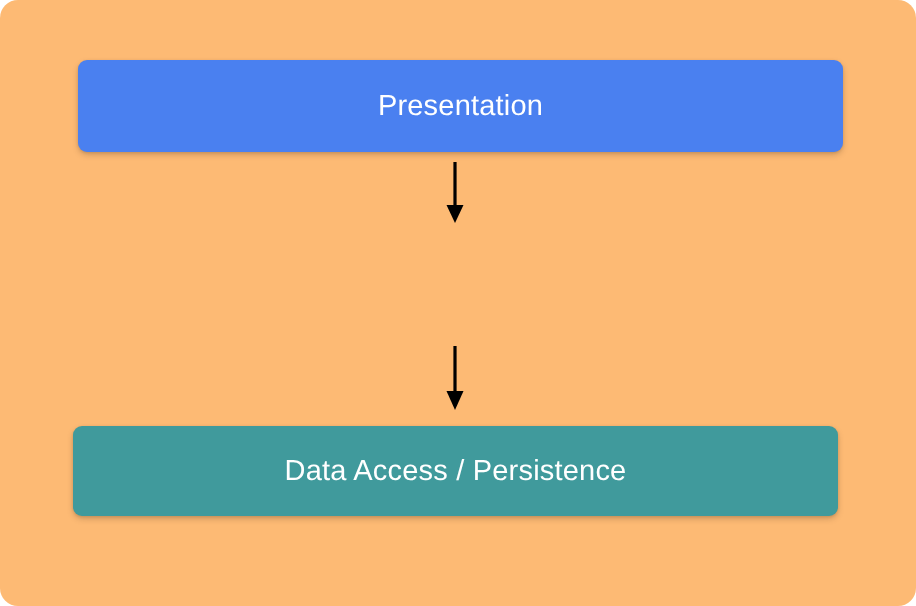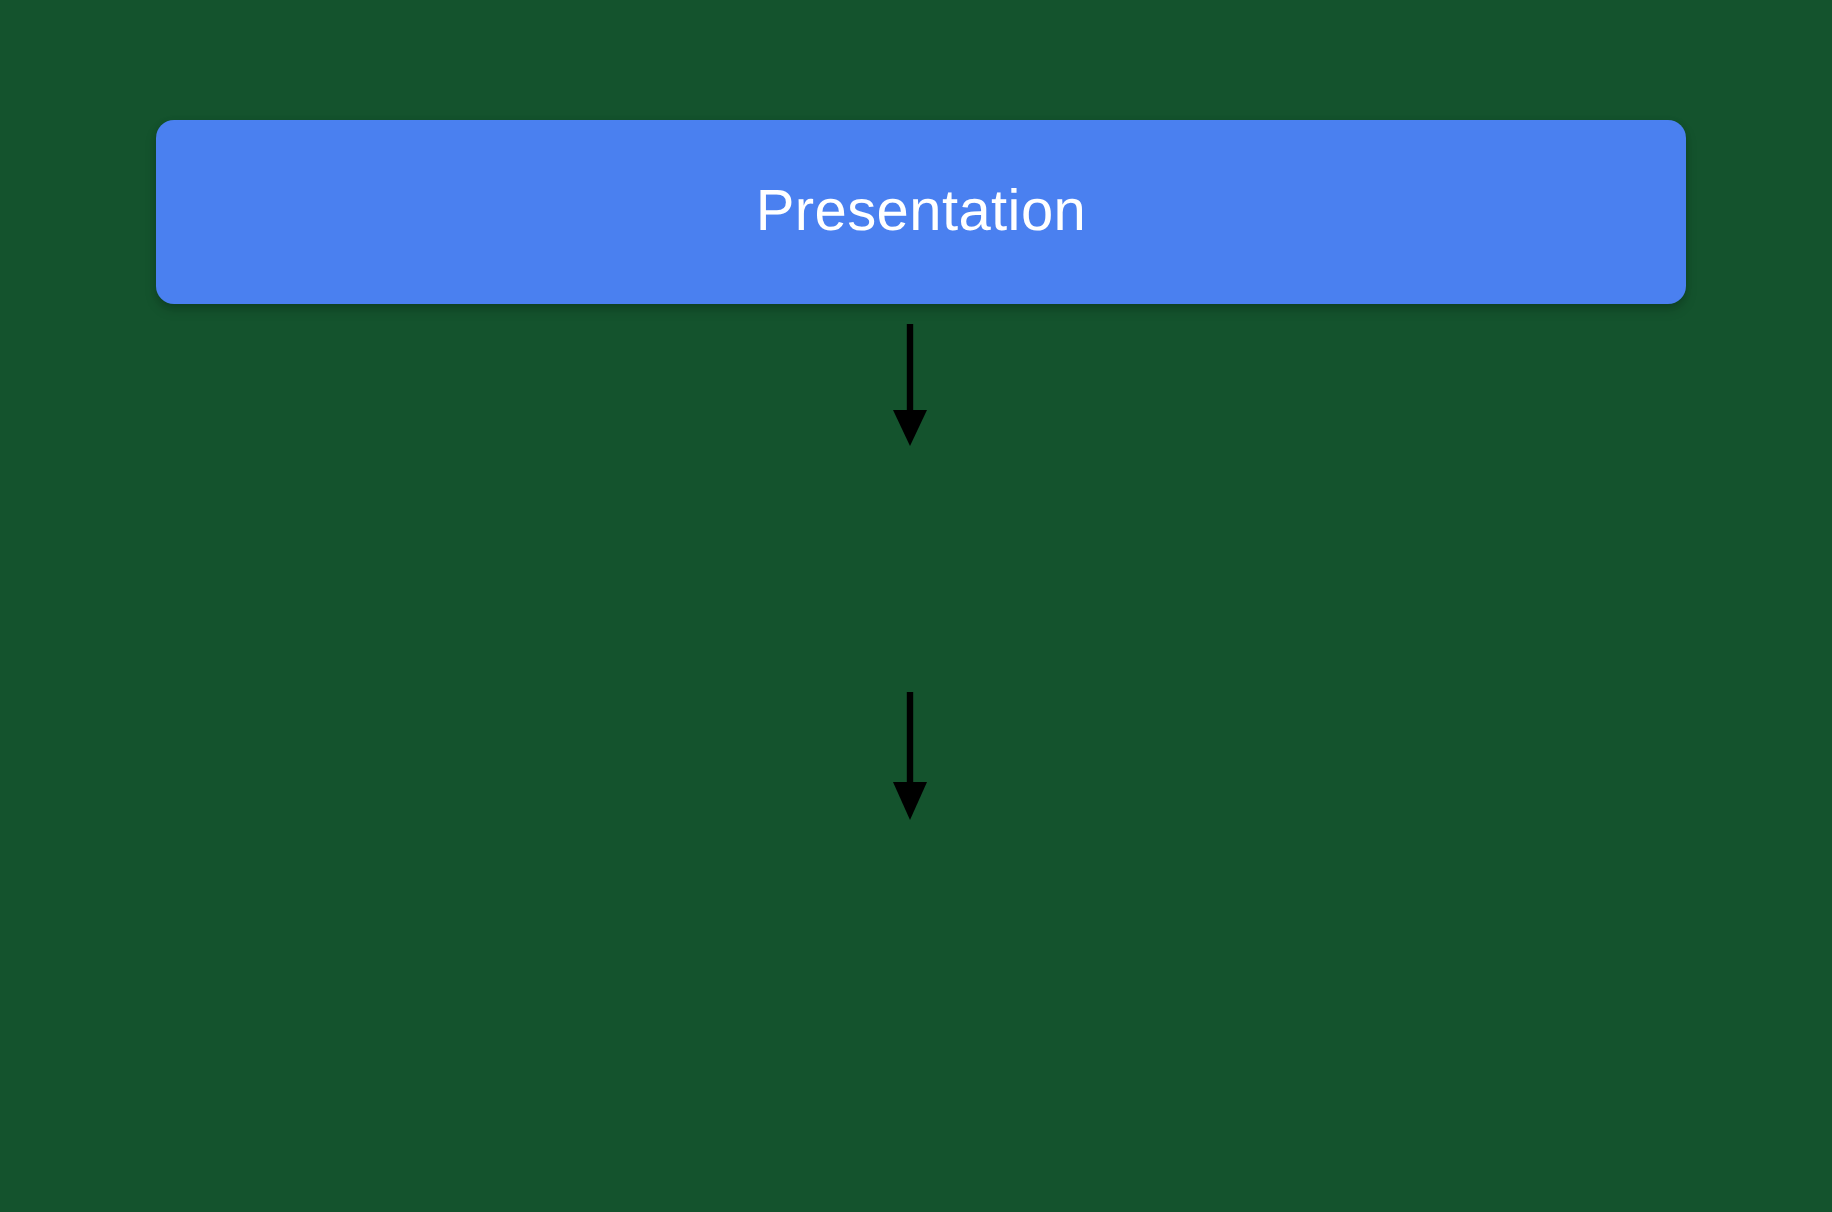--- a/index.html
+++ b/index.html
@@ -75,31 +75,34 @@
   #arrow-2 {
     left: 430px;
     top: 344px;
     width: 50px;
     height: 70px;
   }
 </style>
 </head>
 <body style="background: rgb(255, 255, 255);">
 
-<div id="canvas" style="background: #14532d;">
+<div id="canvas" style="background: #fdba74; border-radius: 18px;">
 
   <div class="layer-box" id="box-presentation" style="background-color: rgb(74, 128, 240);">
     <span class="layer-label" style="color: rgb(255, 255, 255);">Presentation</span>
   </div>
 
   <svg class="connector" id="arrow-1" viewBox="0 0 50 66" width="50" height="66">
     <line x1="25" y1="2" x2="25" y2="48" stroke="#000000" stroke-width="3.2"></line>
     <polygon points="25,63 16.5,45 33.5,45" fill="#000000"></polygon>
   </svg>
 
 
   <svg class="connector" id="arrow-2" viewBox="0 0 50 70" width="50" height="70">
     <line x1="25" y1="2" x2="25" y2="50" stroke="#000000" stroke-width="3.2"></line>
     <polygon points="25,66 16.5,47 33.5,47" fill="#000000"></polygon>
   </svg>
 
+  <div class="layer-box" id="box-data-access" style="background-color: rgb(64, 154, 156);">
+    <span class="layer-label" style="color: rgb(255, 255, 255);">Data Access / Persistence</span>
+  </div>
 
 </div>
 
 </body></html>

